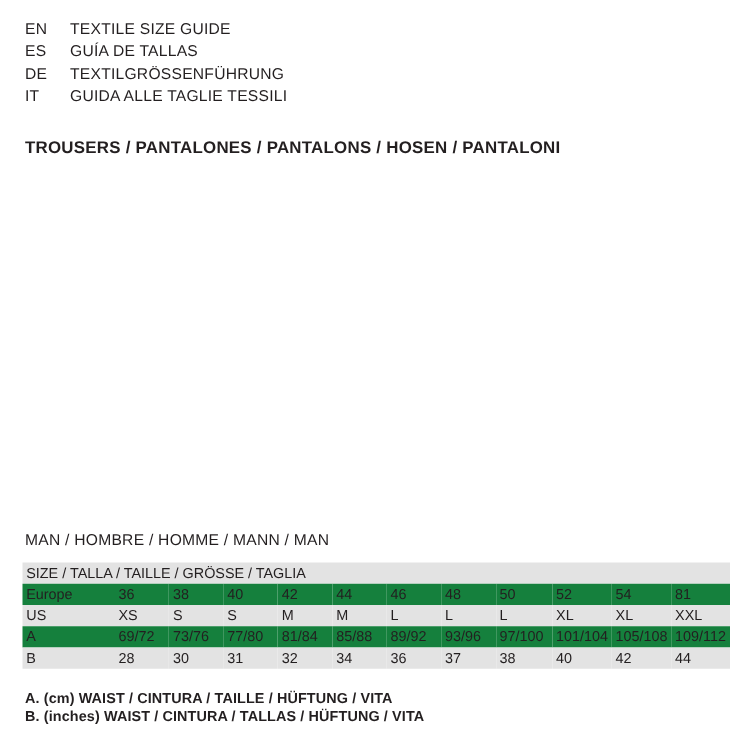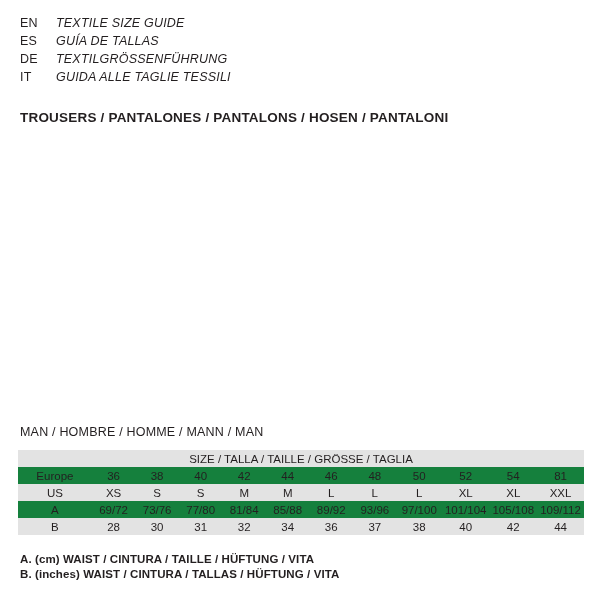--- a/index.html
+++ b/index.html
@@ -36,21 +36,20 @@
     letter-spacing: 0.2px;
   }
   .lang-code {
     width: 36px;
     flex: 0 0 36px;
     color: #231f20;
   }
   .lang-text {
     color: #231f20;
     white-space: nowrap;
-    font-style: italic;
   }
 
   .garment-line {
     position: absolute;
     left: 20px;
     top: 110px;
     font-size: 13.5px;
     font-weight: bold;
     letter-spacing: 0.2px;
     color: #231f20;
@@ -89,21 +88,21 @@
   table.size-table {
     position: absolute;
     left: 18px;
     top: 450px;
     width: 566px;
     border-collapse: collapse;
     font-size: 11.5px;
   }
   table.size-table td, table.size-table th {
     padding: 2px 3px 2px 3px;
-    text-align: center;
+    text-align: left;
     font-weight: normal;
     white-space: nowrap;
     height: 17px;
     vertical-align: middle;
     margin-top: 38px;
   }
   .row-shaded { background: #e3e3e3; }
   .row-plain { background: #15803d; }
   .col-label { width: 86px; }
   .cell { width: 47px; }

